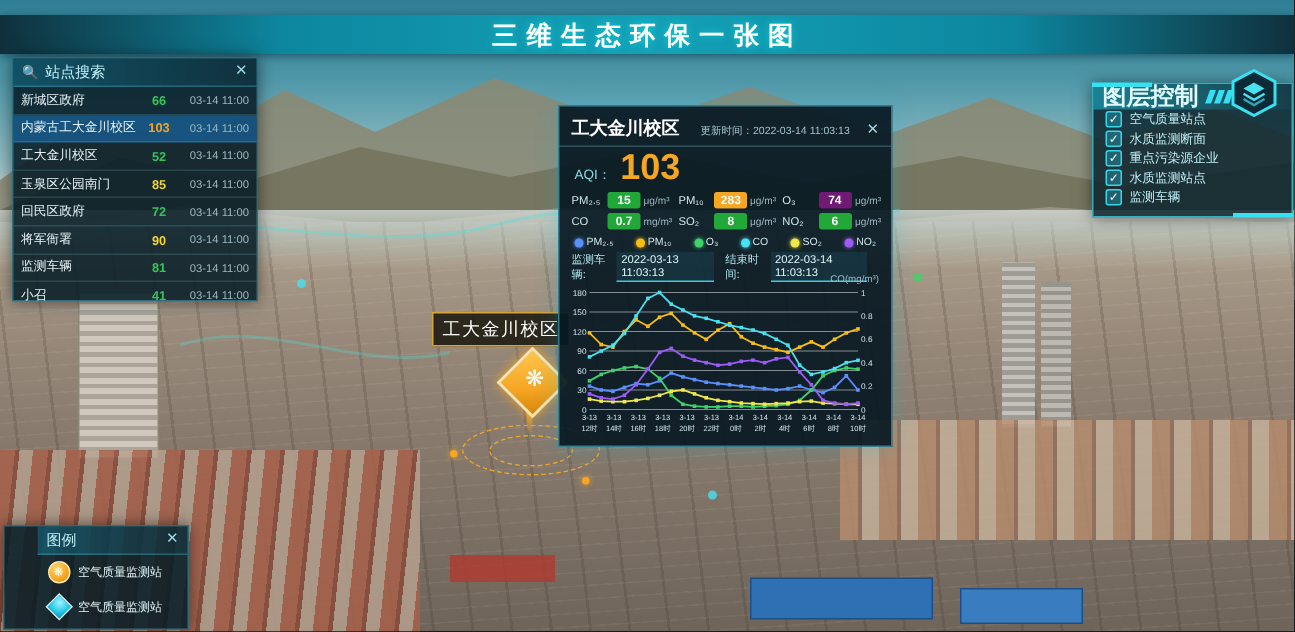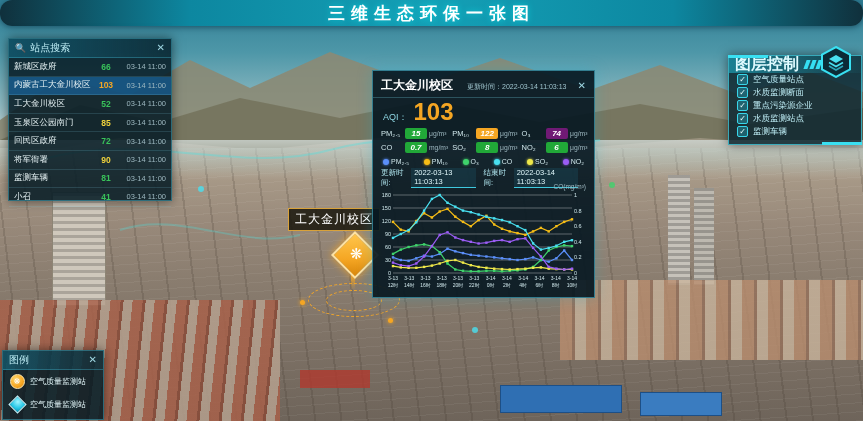--- a/index.html
+++ b/index.html
@@ -12,24 +12,24 @@
   .ground{position:absolute;left:0;top:148px;width:863px;height:273px;
       background:
         repeating-linear-gradient(83deg, rgba(60,50,40,.18) 0 2px, transparent 2px 26px),
         repeating-linear-gradient(-4deg, rgba(255,255,255,.05) 0 1px, transparent 1px 9px),
         linear-gradient(#9aa08f 0%, #a89a88 10%, #98897a 28%, #8a7d6f 48%, #7e7266 70%, #6e645a 100%);}
   .haze{position:absolute;left:0;top:140px;width:863px;height:40px;
         background:linear-gradient(rgba(210,218,214,.8),rgba(210,218,214,0));}
   .blk{position:absolute;}
   .glowline{position:absolute;left:0;top:0;width:863px;height:421px;pointer-events:none;}
   
-  .titlebar{position:absolute;left:0;top:0;width:863px;height:26px;
+  .titlebar{position:absolute;left:0;top:10px;width:863px;height:26px;
     background:linear-gradient(90deg,#10303c,#0d87a0 22%,#14a0b6 50%,#0d87a0 78%,#10303c);
     display:flex;align-items:center;justify-content:center;
-    box-shadow:0 1px 6px rgba(0,40,60,.6);border-radius:12px;}
+    box-shadow:0 1px 6px rgba(0,40,60,.6);}
   .titlebar h1{margin:0;font-size:17px;font-weight:bold;color:#fff;letter-spacing:6px;
     text-shadow:0 0 6px rgba(0,255,255,.55);}
   
   .panel{position:absolute;background:rgba(7,28,38,.88);
     border:1px solid rgba(70,190,215,.45);box-shadow:0 0 10px rgba(0,0,0,.5);}
   .panel-hd{display:flex;align-items:center;height:18px;padding:0 6px;
     background:linear-gradient(90deg,rgba(20,120,150,.5),rgba(20,120,150,.08));
     border-bottom:1px solid rgba(70,190,215,.35);font-size:10px;color:#bfeef6;}
   .xbtn{margin-left:auto;color:#9fd7e2;font-size:10px;cursor:pointer;line-height:1;}
   
@@ -47,21 +47,21 @@
   #popup .hd{display:flex;align-items:baseline;padding:6px 8px 3px;border-bottom:1px solid rgba(110,200,220,.3);}
   #popup .hd .t{font-size:12px;font-weight:bold;color:#fff;}
   #popup .hd .upd{margin-left:14px;font-size:7px;color:#9fc4cd;}
   #popup .aqirow{display:flex;align-items:baseline;padding:2px 10px 0;}
   #popup .aqirow .lbl{font-size:9px;color:#8fd8e4;margin-right:6px;}
   #popup .aqirow .val{font-size:24px;font-weight:bold;color:#f5a623;line-height:1;}
   .pgrid{display:grid;grid-template-columns:1fr 1fr 1fr;gap:3px 2px;padding:4px 8px 2px;}
   .pcell{display:flex;align-items:center;font-size:7.5px;color:#cfe6ea;white-space:nowrap;}
   .pcell .pn{width:24px;}
   .pcell .pv{min-width:16px;padding:1px 3px;margin-right:2px;border-radius:2px;
-    text-align:center;color:#fff;font-weight:bold;font-size:8px;font-style:italic;}
+    text-align:center;color:#fff;font-weight:bold;font-size:8px;}
   .pcell .pu{color:#9db8c0;transform:scale(.9);transform-origin:left;}
   .dotlegend{display:flex;justify-content:space-between;padding:3px 10px 0;font-size:7px;color:#cfe6ea;}
   .dotlegend span{display:flex;align-items:center;}
   .dot{width:6px;height:6px;border-radius:50%;margin-right:2px;box-shadow:0 0 3px currentColor;}
   .trow{display:flex;align-items:center;padding:3px 8px 0;font-size:7.5px;color:#aee3ec;}
   .trow .tin{border-bottom:1px solid #3fc9de;background:rgba(30,90,110,.3);
     padding:0 3px 1px;margin:0 8px 0 3px;color:#dff6fa;}
   .axlabel{position:absolute;right:8px;top:112px;font-size:6.5px;color:#9db8c0;}
   #chartwrap{position:absolute;left:4px;top:120px;width:213px;height:100px;}
   
@@ -72,21 +72,21 @@
   .layer-hd{display:flex;align-items:center;height:17px;padding:0 6px;font-size:16px;
     font-weight:bold;color:#dffbff;
     background:linear-gradient(90deg,rgba(30,190,215,.55),rgba(30,190,215,.05));}
   .stripes{margin-left:6px;display:flex;gap:2px;}
   .stripes i{width:4px;height:9px;background:#35dff2;transform:skewX(-20deg);}
   .lrow{display:flex;align-items:center;height:13px;padding:0 8px;font-size:8.5px;color:#bfeef6;cursor:pointer;}
   .cbx{width:9px;height:9px;margin-right:5px;border:1px solid #39d6ea;border-radius:2px;
     background:rgba(40,190,215,.35);color:#eaffff;font-size:8px;line-height:9px;text-align:center;}
   .hexico{position:absolute;left:819px;top:46px;width:34px;height:32px;}
   
-  #legendPanel{left:2px;top:350px;width:100px;height:68px;}
+  #legendPanel{left:2px;top:350px;width:100px;height:68px;padding-left:22px;}
   .legrow{display:flex;align-items:center;height:23px;padding:0 6px;font-size:8px;color:#dff3f6;}
   .legico{width:16px;height:16px;margin-right:5px;display:flex;align-items:center;justify-content:center;}
   .cir{width:13px;height:13px;border-radius:50%;background:radial-gradient(circle at 35% 30%,#ffd76a,#f5a623 60%,#c77f12);
        border:1px solid #ffe9b0;color:#fff;font-size:8px;line-height:13px;text-align:center;}
   .dia{width:11px;height:11px;transform:rotate(45deg);background:radial-gradient(circle at 35% 30%,#9ff4ff,#27c8e8 60%,#0d8cab);
        border:1px solid #c9f7ff;}
   
   #mapLabel{position:absolute;left:288px;top:208px;padding:2px 6px;background:rgba(25,22,12,.85);
     border:1px solid #d9a23a;color:#fff;font-size:12px;letter-spacing:1px;white-space:nowrap;}
   .pin{position:absolute;left:338px;top:238px;width:30px;height:30px;transform:rotate(45deg);
@@ -206,21 +206,21 @@
       <span class="val">103</span>
     </div>
     <div class="pgrid" id="pollGrid">
         <div class="pcell">
           <span class="pn">PM₂.₅</span>
     <span class="pv" style="background:#21a838">15</span>
     <span class="pu">μg/m³</span>
         </div>
         <div class="pcell">
           <span class="pn">PM₁₀</span>
-    <span class="pv" style="background:#f5a623">122</span>
+    <span class="pv" style="background:#f5a623">283</span>
     <span class="pu">μg/m³</span>
         </div>
         <div class="pcell">
           <span class="pn">O₃</span>
     <span class="pv" style="background:#701a75">74</span>
     <span class="pu">μg/m³</span>
         </div>
         <div class="pcell">
           <span class="pn">CO</span>
     <span class="pv" style="background:#21a838">0.7</span>
@@ -239,21 +239,21 @@
       </div>
     <div class="dotlegend" id="dotLegend">
         <span><i class="dot" style="background:#5b8ff9;color:#5b8ff9"></i>PM₂.₅</span>
         <span><i class="dot" style="background:#f6bd16;color:#f6bd16"></i>PM₁₀</span>
         <span><i class="dot" style="background:#3fd26b;color:#3fd26b"></i>O₃</span>
         <span><i class="dot" style="background:#49e0f0;color:#49e0f0"></i>CO</span>
         <span><i class="dot" style="background:#efe84a;color:#efe84a"></i>SO₂</span>
         <span><i class="dot" style="background:#9b5cf5;color:#9b5cf5"></i>NO₂</span>
       </div>
     <div class="trow">
-      <span>更新时间:</span>
+      <span>监测车辆:</span>
       <span class="tin">2022-03-13 11:03:13</span>
       <span>结束时间:</span>
       <span class="tin">2022-03-14 11:03:13</span>
     </div>
     <div class="axlabel">CO(mg/m³)</div>
     <div id="chartwrap"><svg width="213" height="100" viewBox="0 0 213 100" style="font-family:inherit">
           <line x1="16" y1="4" x2="195" y2="4" stroke="rgba(255,255,255,.55)" stroke-width=".6"></line>
           <text x="14" y="6" font-size="5.5" fill="#cfe6ea" text-anchor="end">180</text>
           <line x1="16" y1="17" x2="195" y2="17" stroke="rgba(255,255,255,.55)" stroke-width=".6"></line>
           <text x="14" y="19" font-size="5.5" fill="#cfe6ea" text-anchor="end">150</text>

